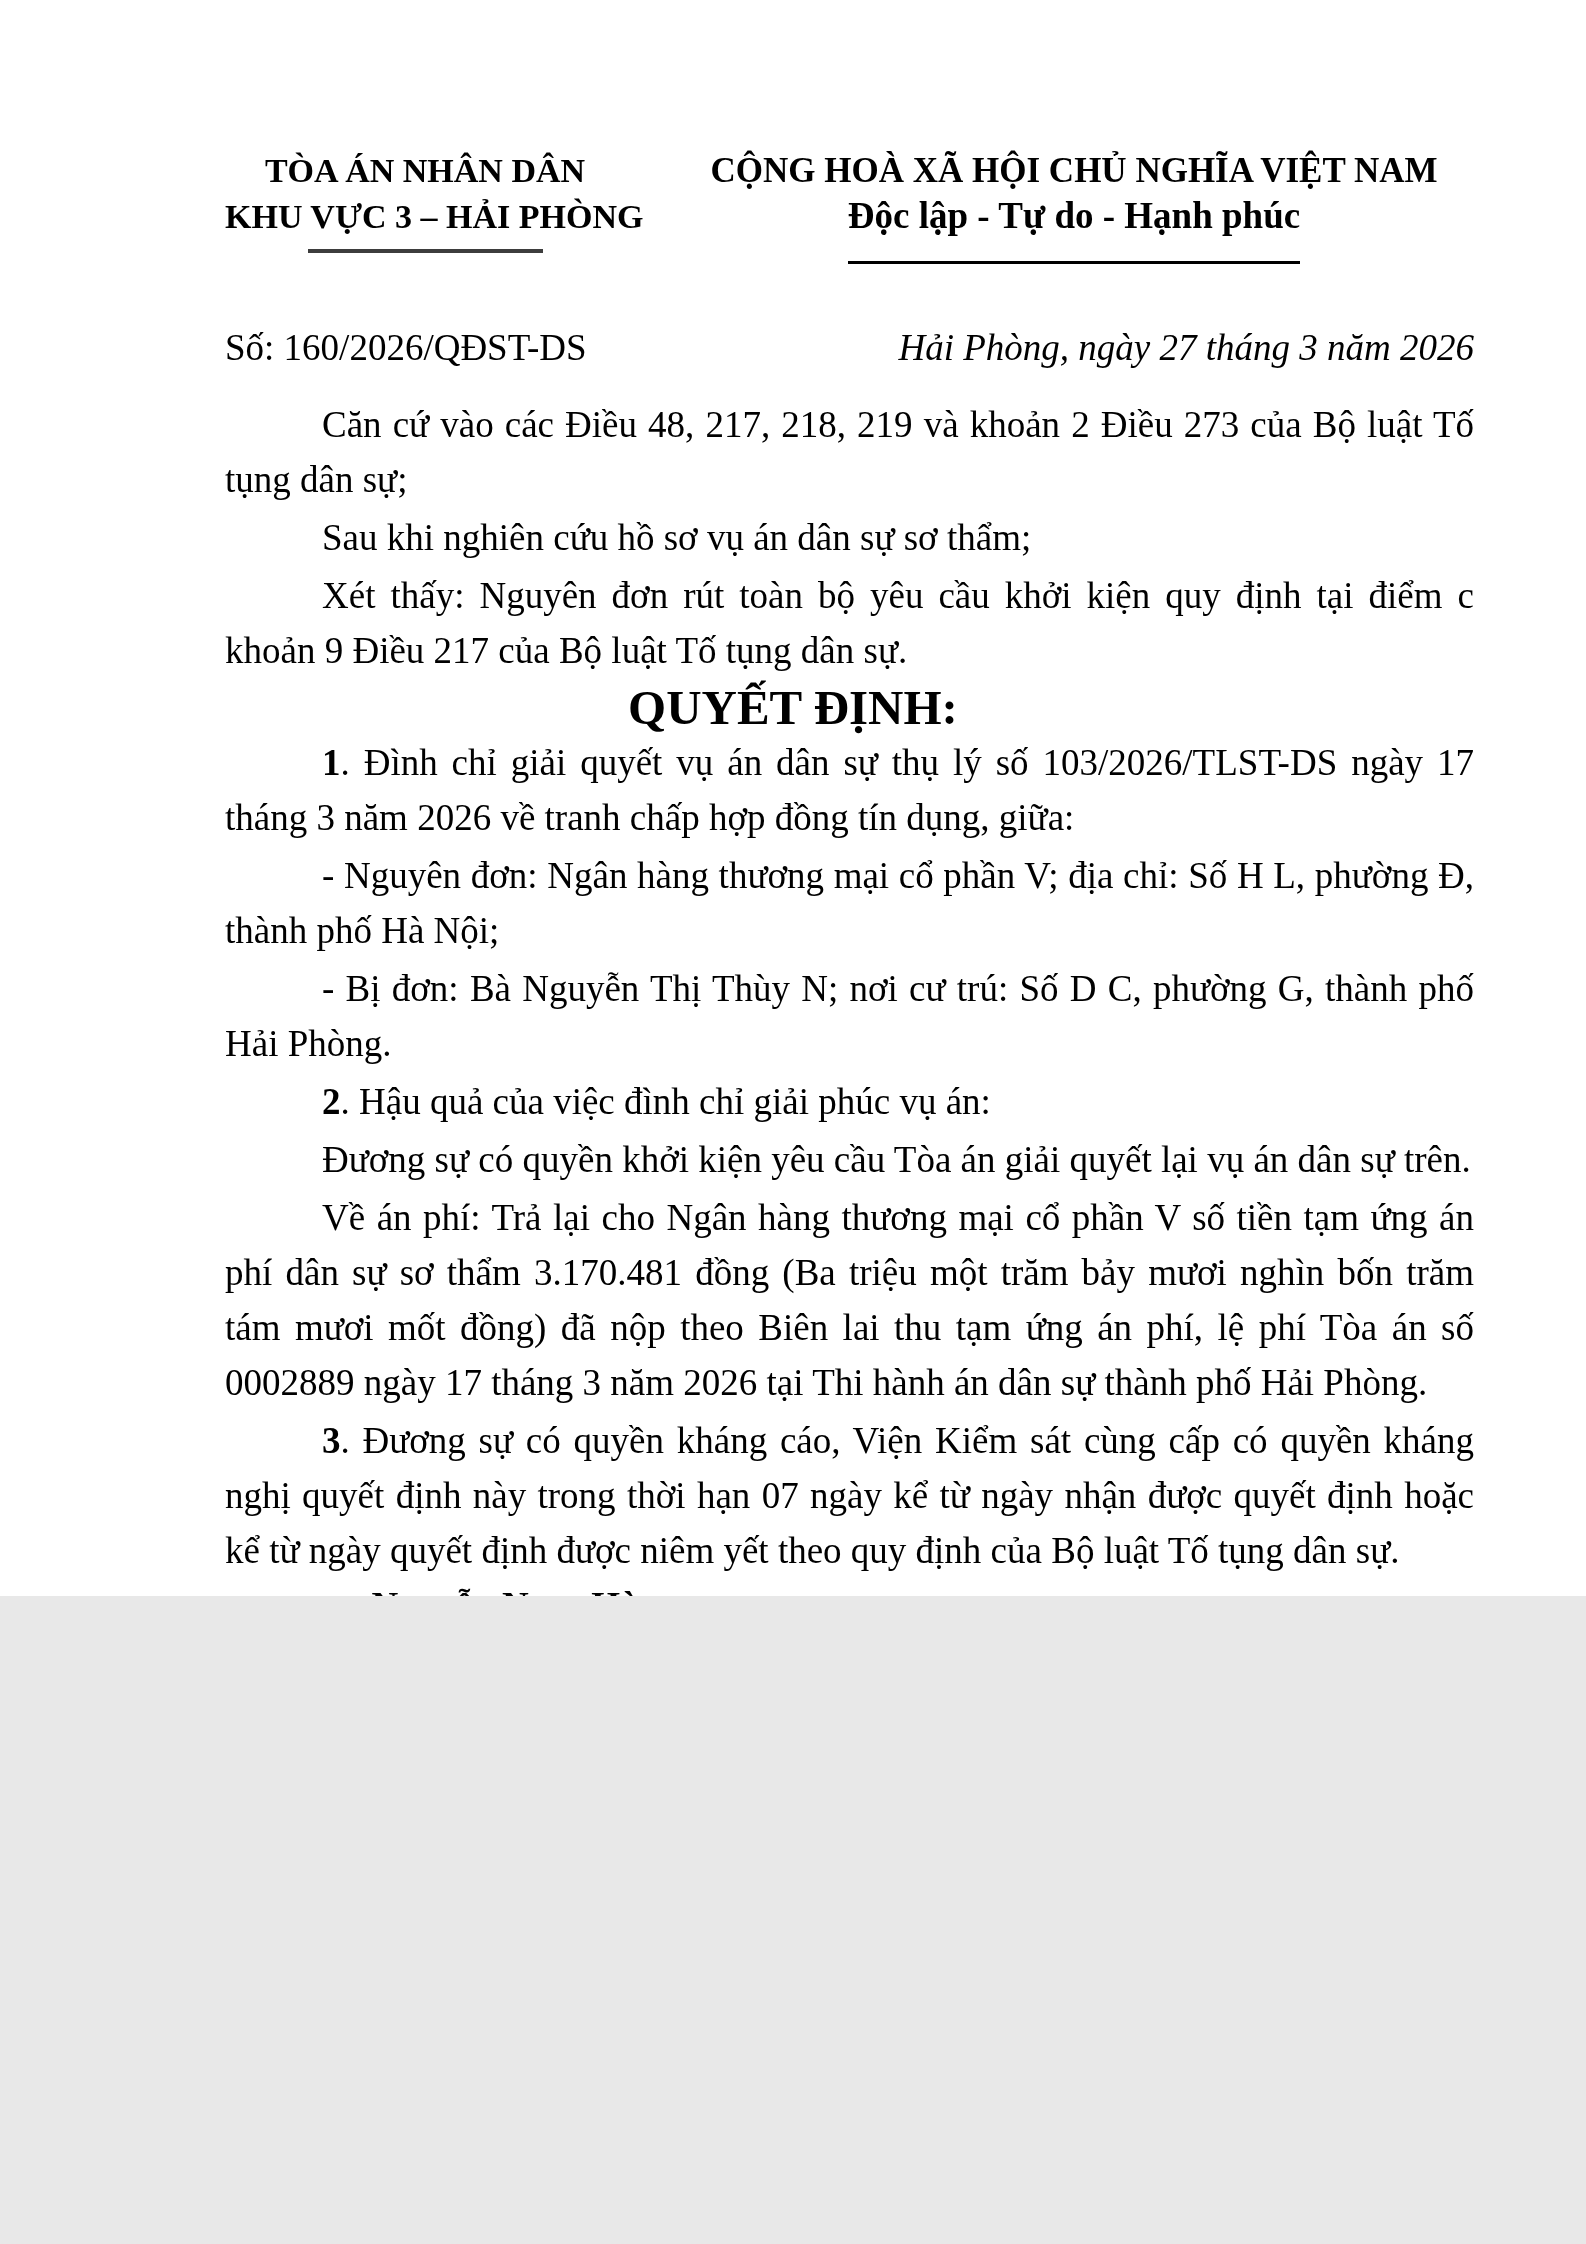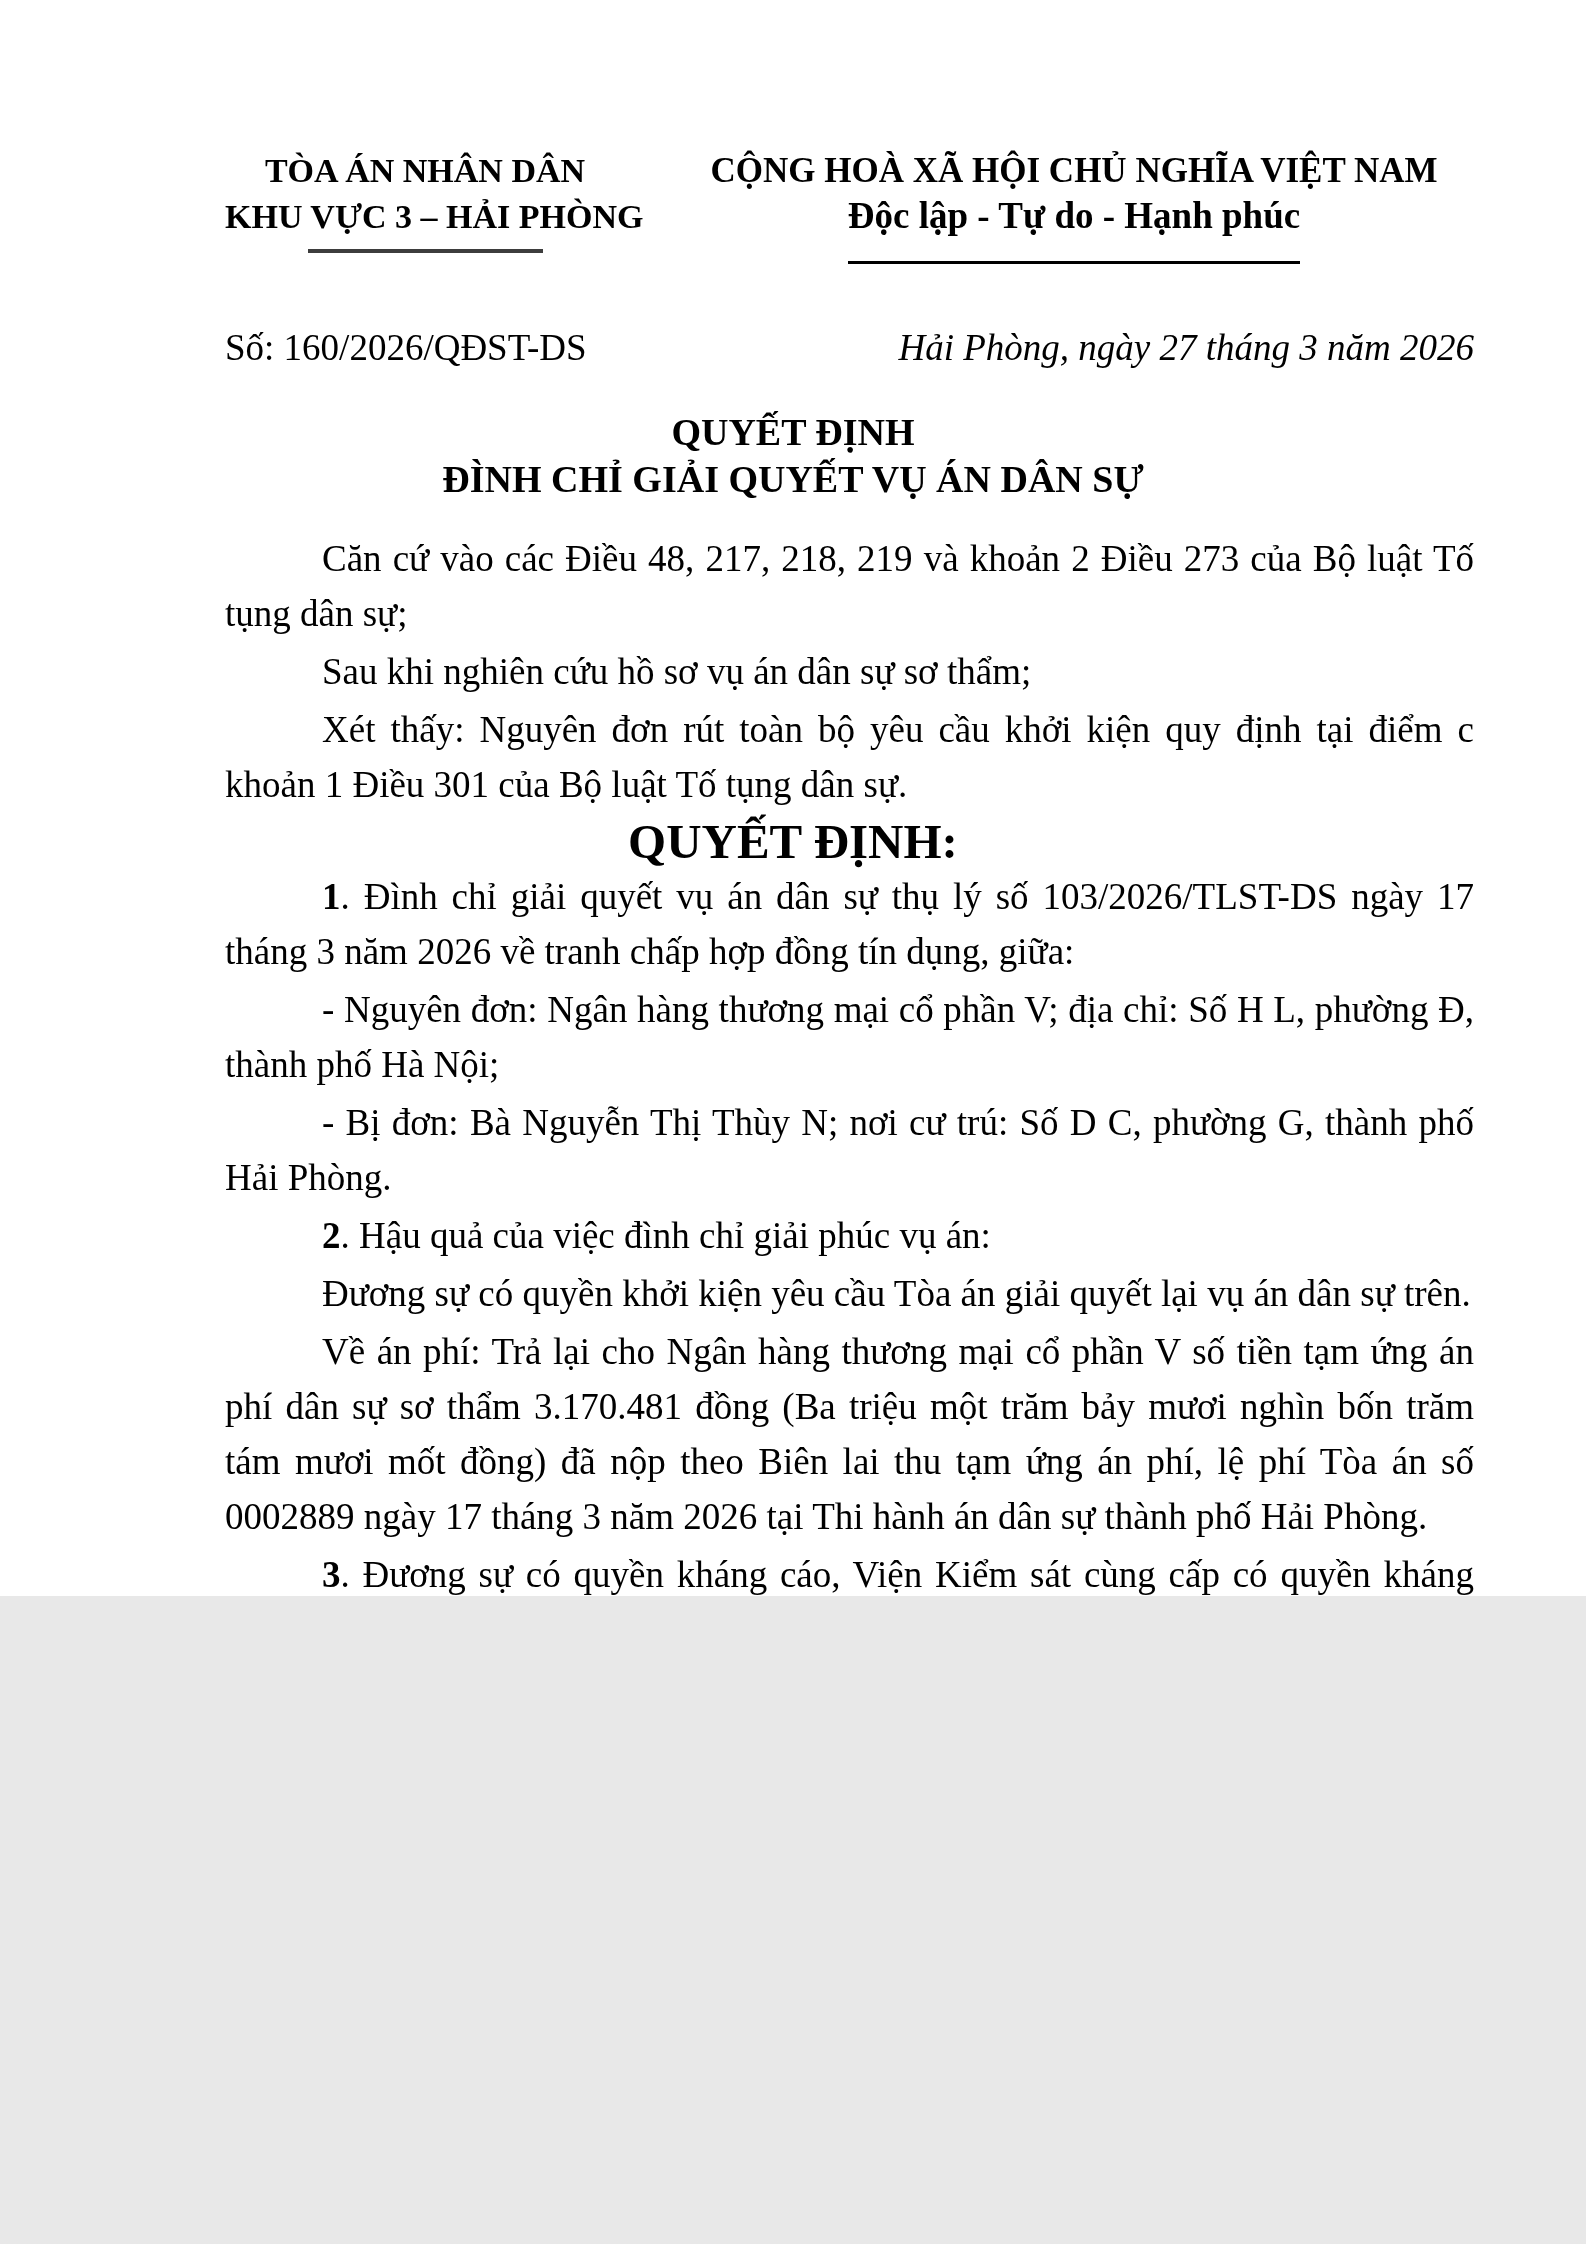--- a/index.html
+++ b/index.html
@@ -160,29 +160,25 @@
       <div>CỘNG HOÀ XÃ HỘI CHỦ NGHĨA VIỆT NAM</div>
       <div><span class="motto">Độc lập - Tự do - Hạnh phúc</span></div>
     </div>
   </div>
 
   <div class="so-row">
     <div class="doc-number">Số: 160/2026/QĐST-DS</div>
     <div class="date-wrap">Hải Phòng, ngày 27 tháng 3 năm 2026</div>
   </div>
 
-  <div class="doc-title full-center">
-    <div>QUYẾT ĐỊNH</div>
-    <div>ĐÌNH CHỈ GIẢI QUYẾT VỤ ÁN DÂN SỰ</div>
-  </div>
 
   <div class="body-block">
     <p class="para">Căn cứ vào các Điều 48, 217, 218, 219 và khoản 2 Điều 273 của Bộ luật Tố tụng dân sự;</p>
     <p class="para">Sau khi nghiên cứu hồ sơ vụ án dân sự sơ thẩm;</p>
-    <p class="para">Xét thấy: Nguyên đơn rút toàn bộ yêu cầu khởi kiện quy định tại điểm c khoản 1 Điều 301 của Bộ luật Tố tụng dân sự.</p>
+    <p class="para">Xét thấy: Nguyên đơn rút toàn bộ yêu cầu khởi kiện quy định tại điểm c khoản 9 Điều 217 của Bộ luật Tố tụng dân sự.</p>
   </div>
 
   <div class="decision-heading full-center">QUYẾT ĐỊNH:</div>
 
   <div>
     <p class="para"><span class="b">1</span><span>. Đình chỉ giải quyết vụ án dân sự thụ lý số 103/2026/TLST-DS ngày 17 tháng 3 năm 2026 về tranh chấp hợp đồng tín dụng, giữa:</span></p>
     <p class="para"><span class="b"></span><span>- Nguyên đơn: Ngân hàng thương mại cổ phần V; địa chỉ: Số H L, phường Đ, thành phố Hà Nội;</span></p>
     <p class="para"><span class="b"></span><span>- Bị đơn: Bà Nguyễn Thị Thùy N; nơi cư trú: Số D C, phường G, thành phố Hải Phòng.</span></p>
     <p class="para"><span class="b">2</span><span>. Hậu quả của việc đình chỉ giải phúc vụ án:</span></p>
     <p class="para"><span class="b"></span><span>Đương sự có quyền khởi kiện yêu cầu Tòa án giải quyết lại vụ án dân sự trên.</span></p>

